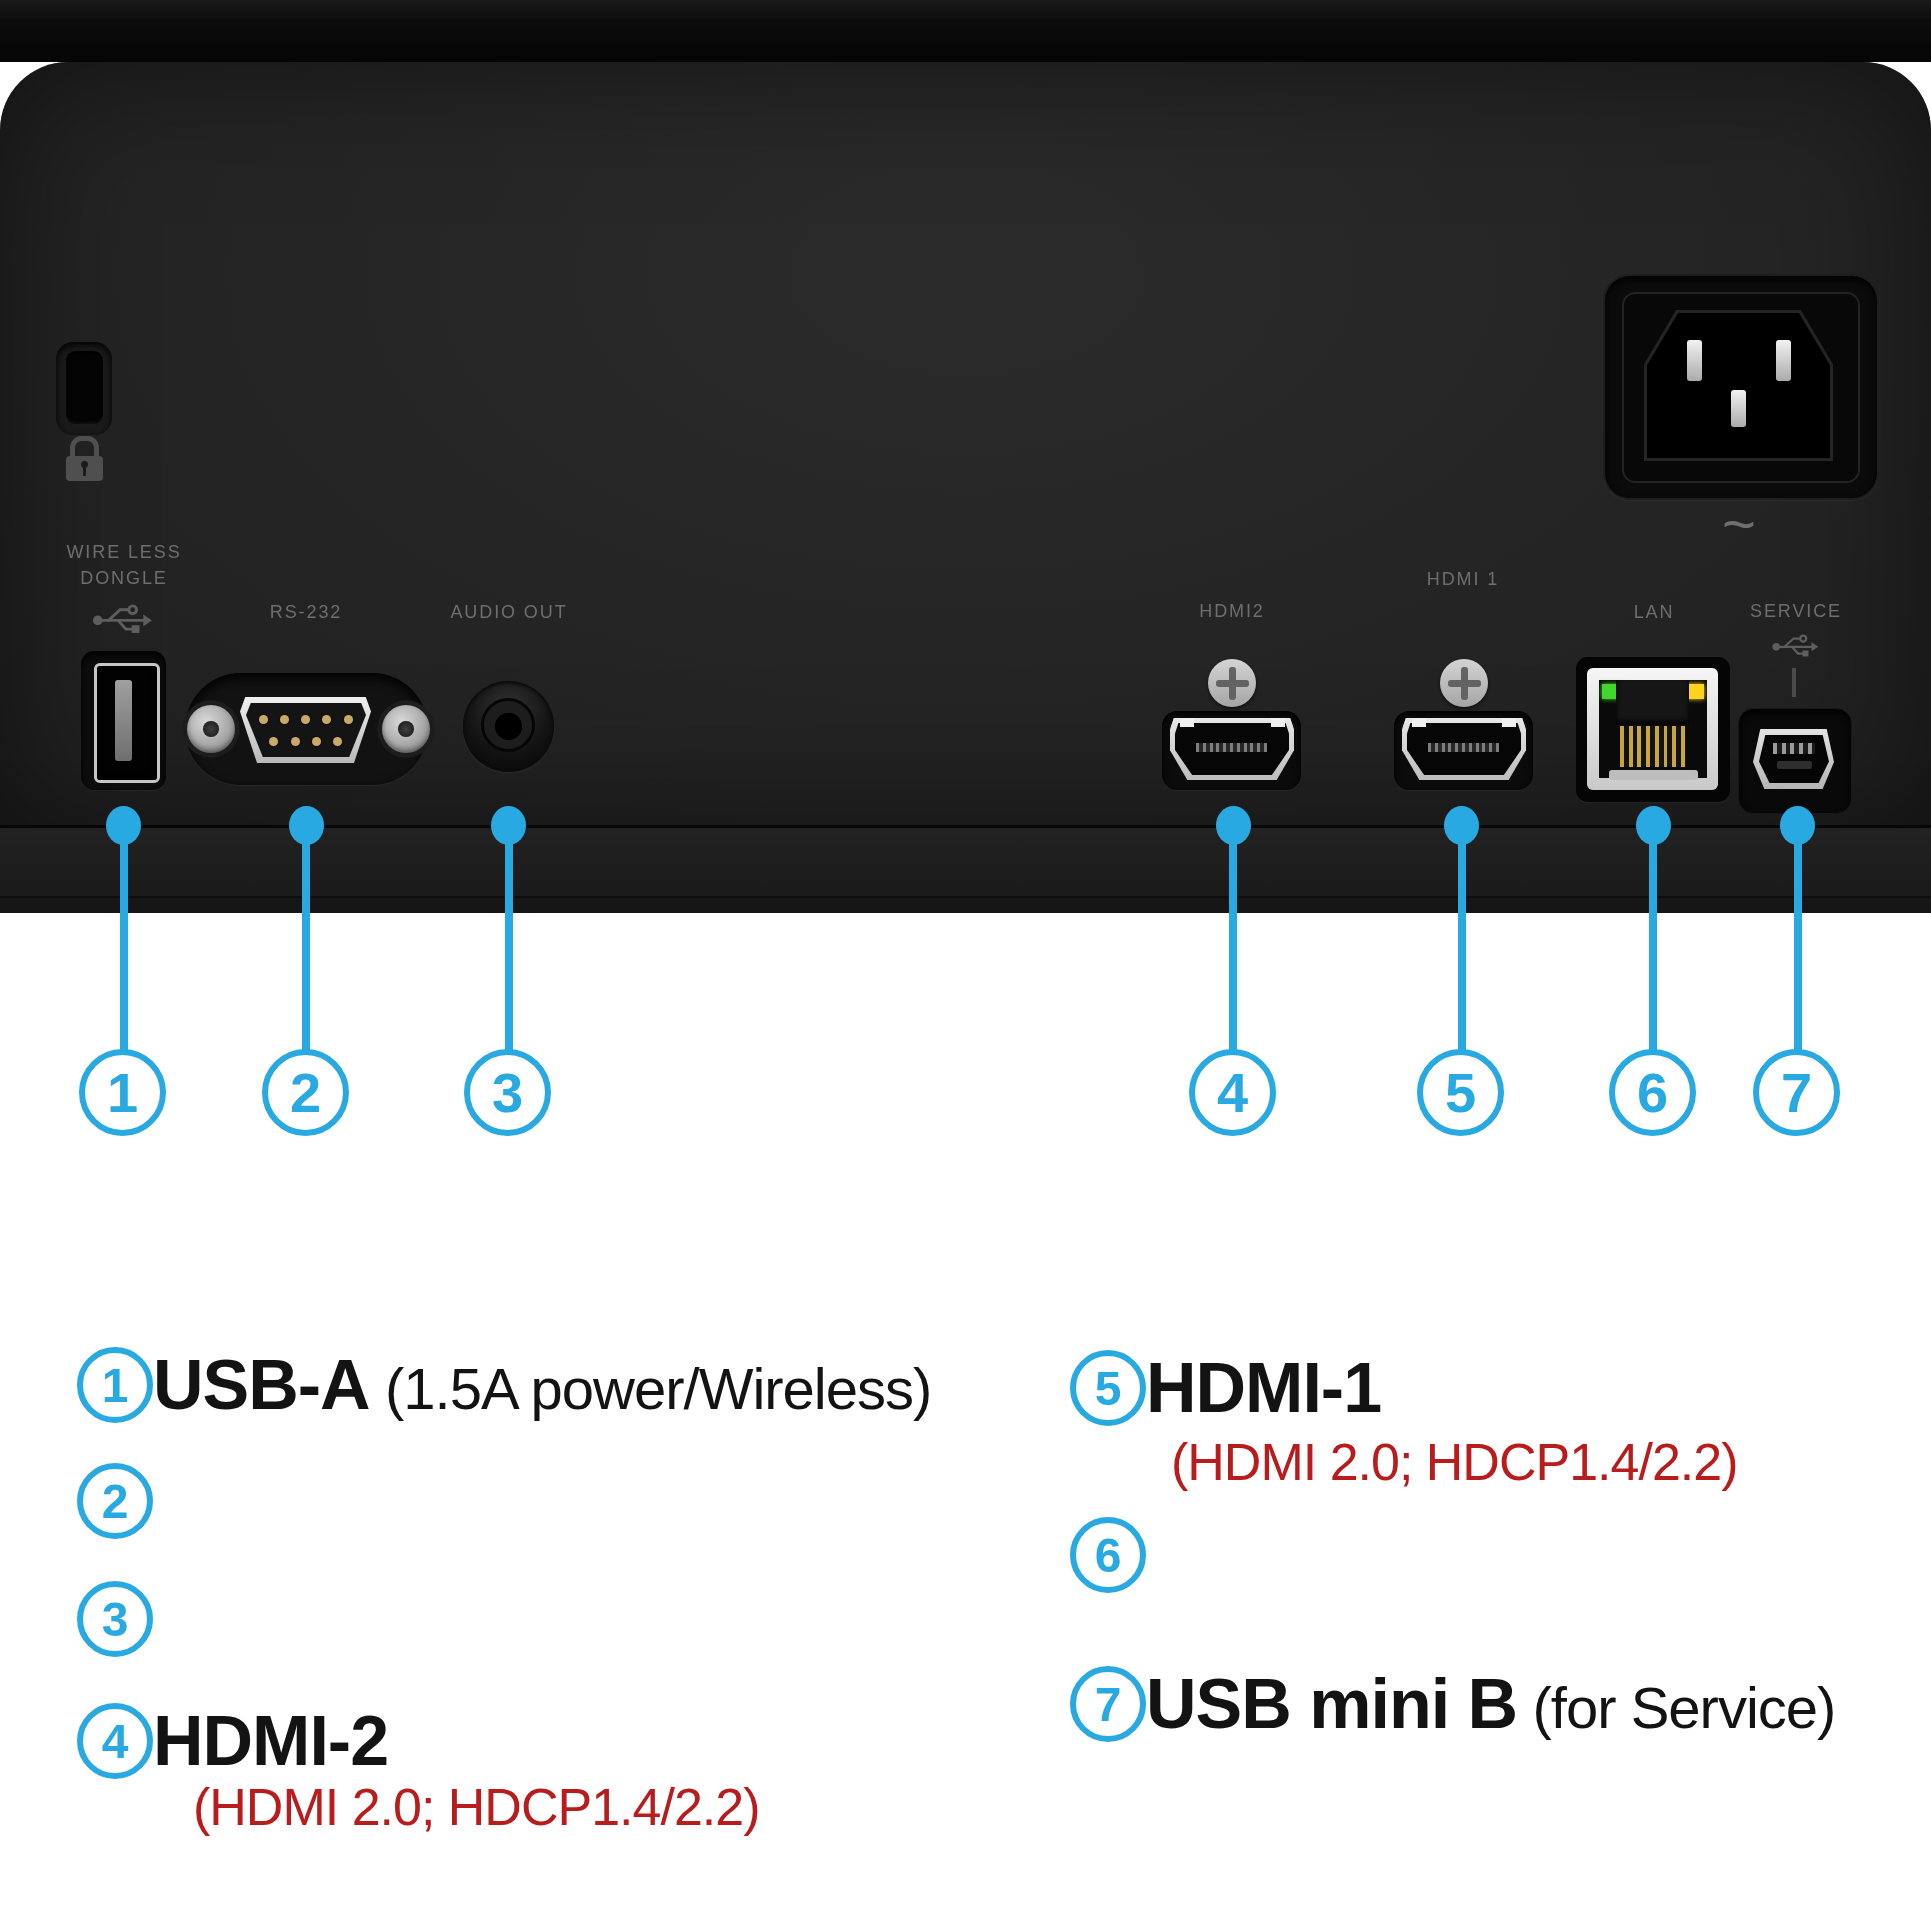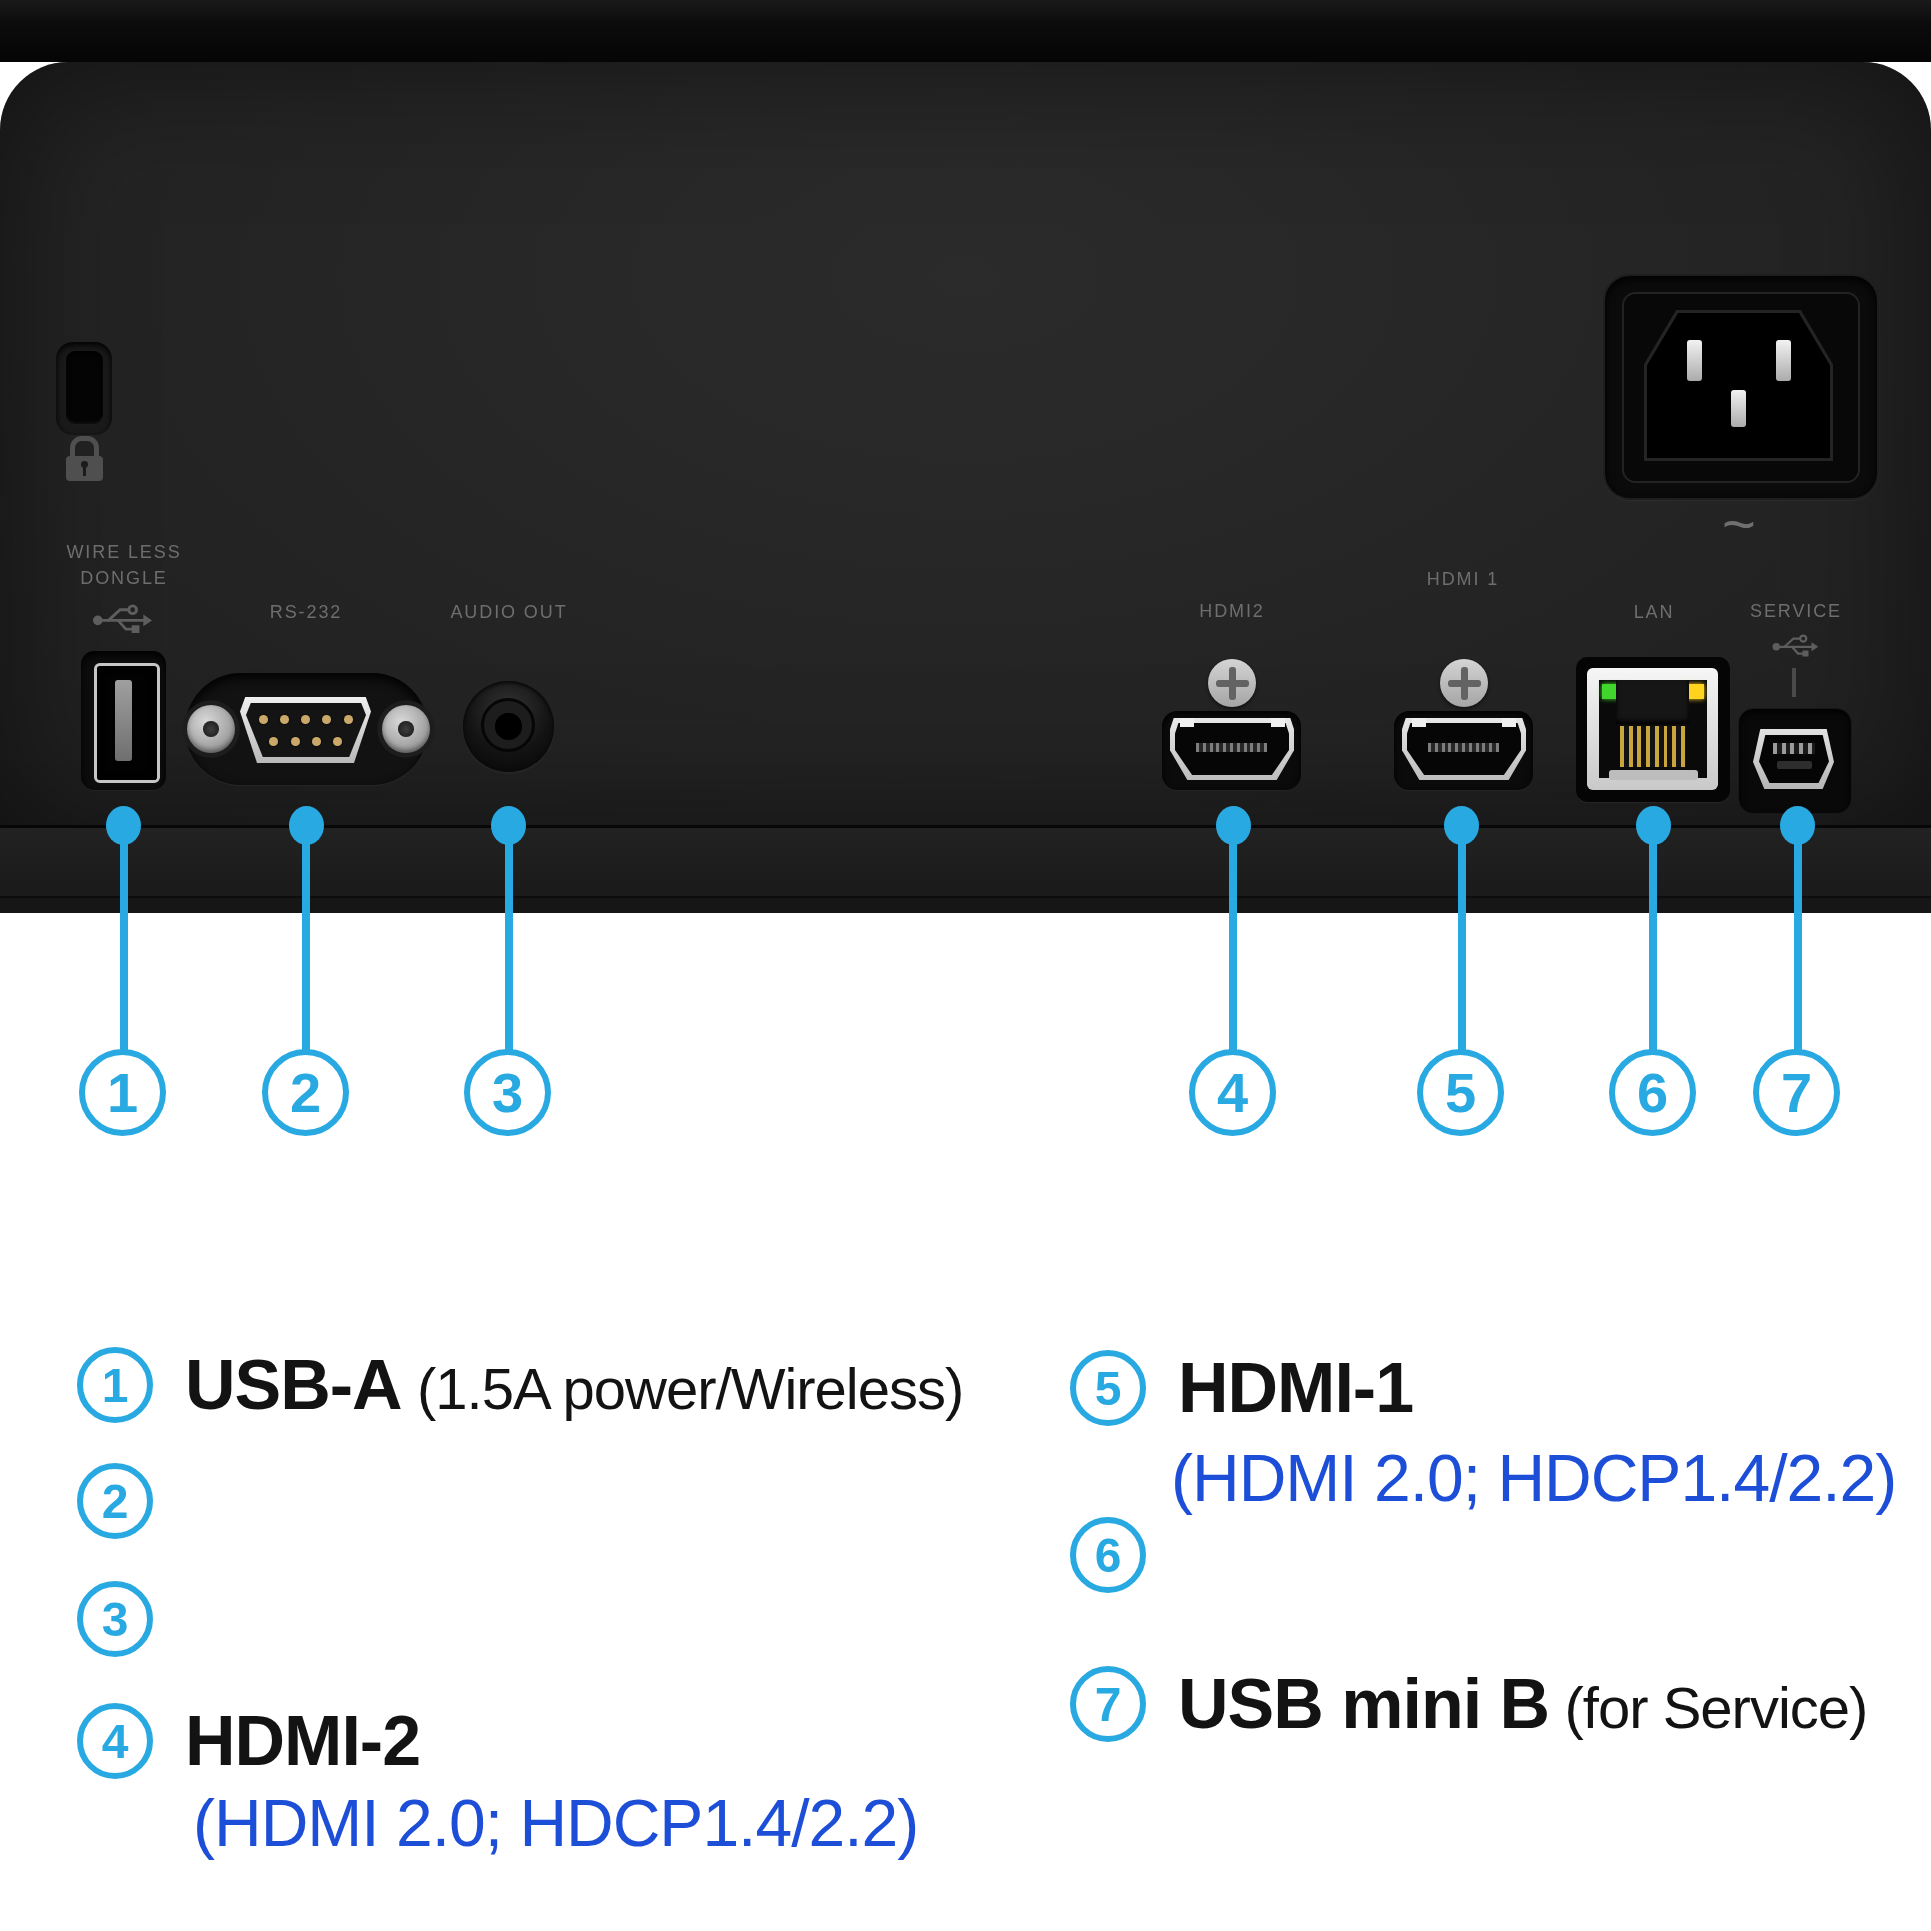--- a/index.html
+++ b/index.html
@@ -153,24 +153,24 @@
   .co-circle{position:absolute;top:1049px;width:75px;height:75px;border-radius:50%;
     border:6.8px solid var(--accent);background:#fff;color:var(--accent);
     display:flex;align-items:center;justify-content:center;
     font-size:56px;font-weight:700;}
 
   
   .legend-item{position:absolute;display:flex;align-items:center;}
   .legend-num{width:64px;height:64px;border-radius:50%;border:6.8px solid var(--accent);
     color:var(--accent);display:flex;align-items:center;justify-content:center;
     font-size:48px;font-weight:700;flex:0 0 auto;}
-  .legend-text{margin-left:32px;white-space:nowrap;color:#131313;}
+  .legend-text{white-space:nowrap;color:#131313;}
   .legend-text .t{font-size:70px;font-weight:700;letter-spacing:-1px;}
   .legend-text .d{font-size:58px;font-weight:400;margin-left:15.4px;letter-spacing:-1px;}
-  .legend-sub{position:absolute;font-size:66px;color:#1d4ed8;letter-spacing:-1px;white-space:nowrap;margin-top:8px;}
+  .legend-sub{position:absolute;font-size:52px;color:#b91c1c;letter-spacing:-1px;white-space:nowrap;}
   .li-l1{left:77px;top:1345px;}
   .li-l2{left:77px;top:1463px;}
   .li-l3{left:77px;top:1581px;}
   .li-l4{left:77px;top:1701px;}
   .sub-l4{left:193px;top:1777px;}
   .li-r5{left:1070px;top:1348px;}
   .sub-r5{left:1171px;top:1432px;}
   .li-r6{left:1070px;top:1517px;}
   .li-r7{left:1070px;top:1664px;}
 </style>

